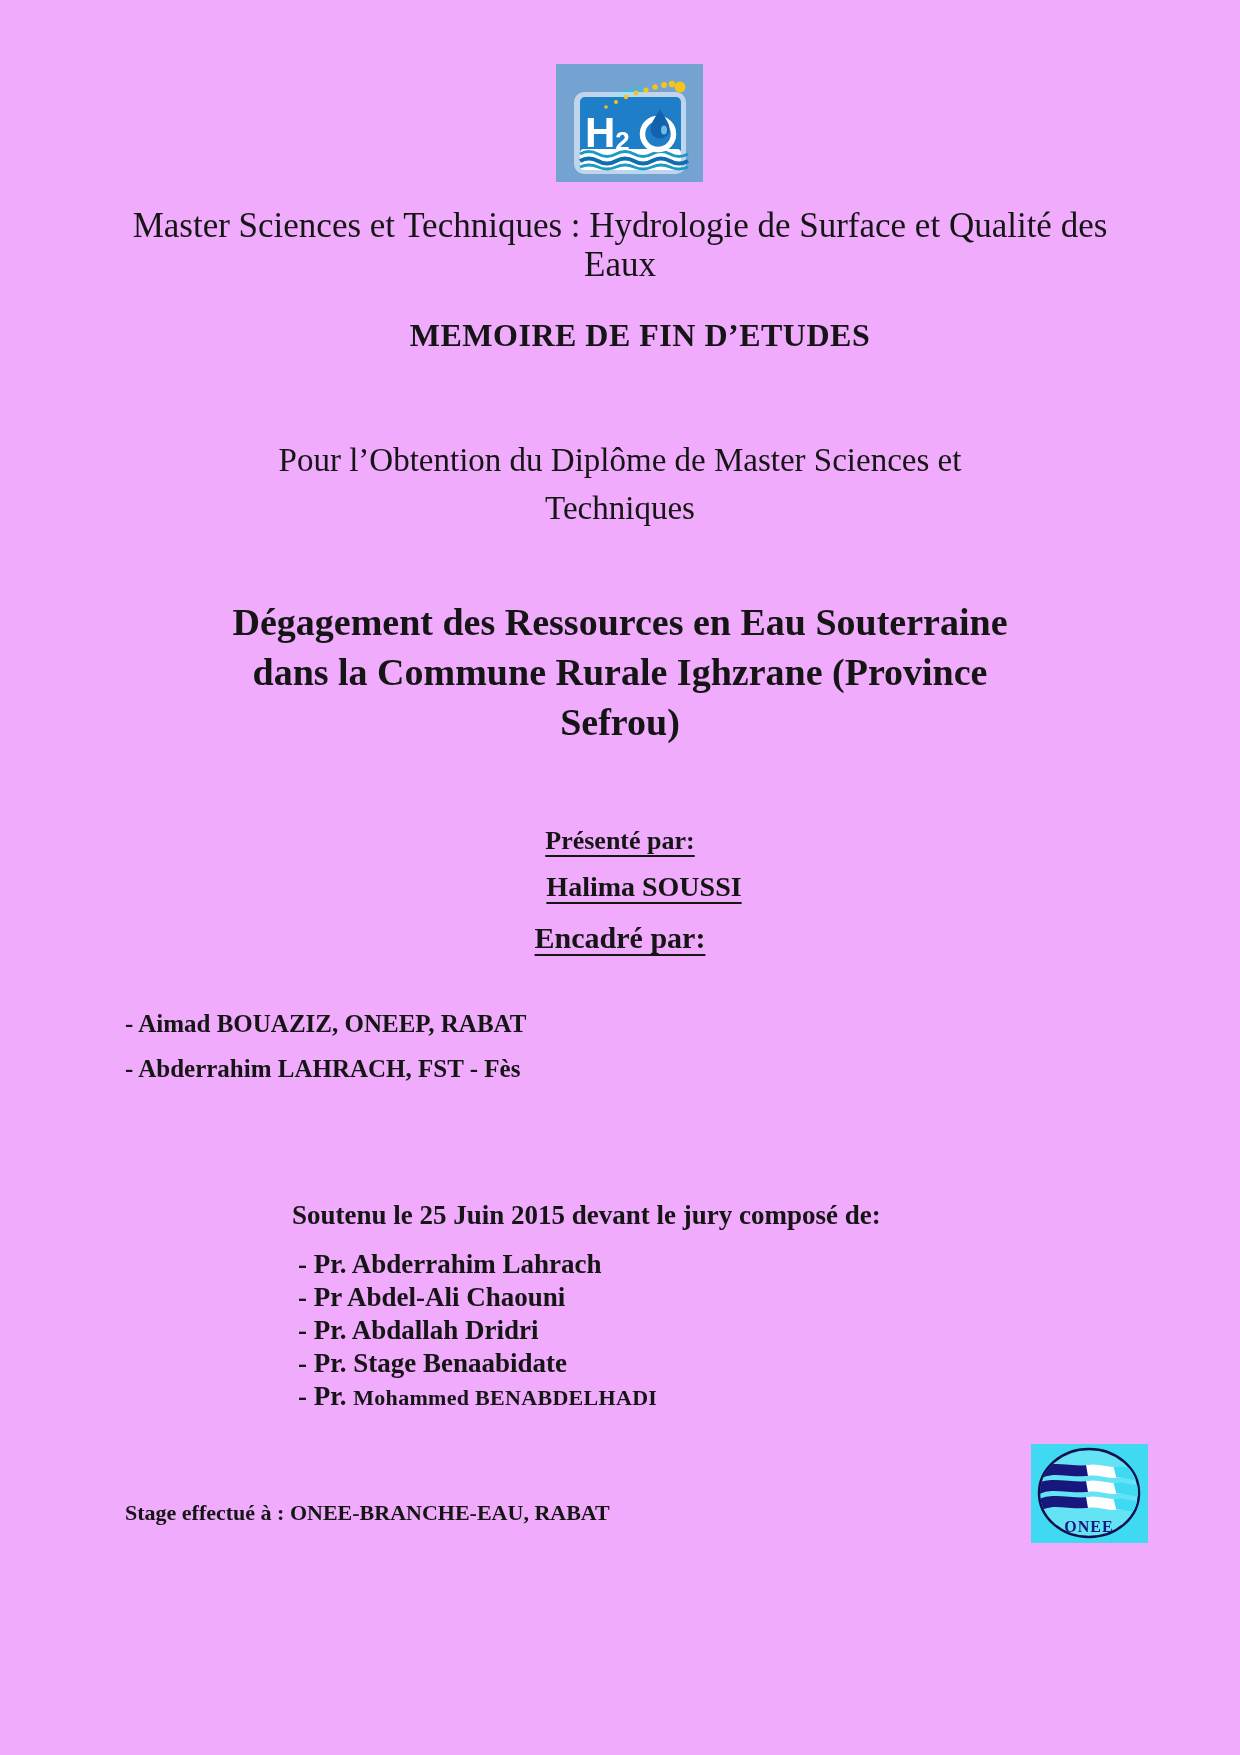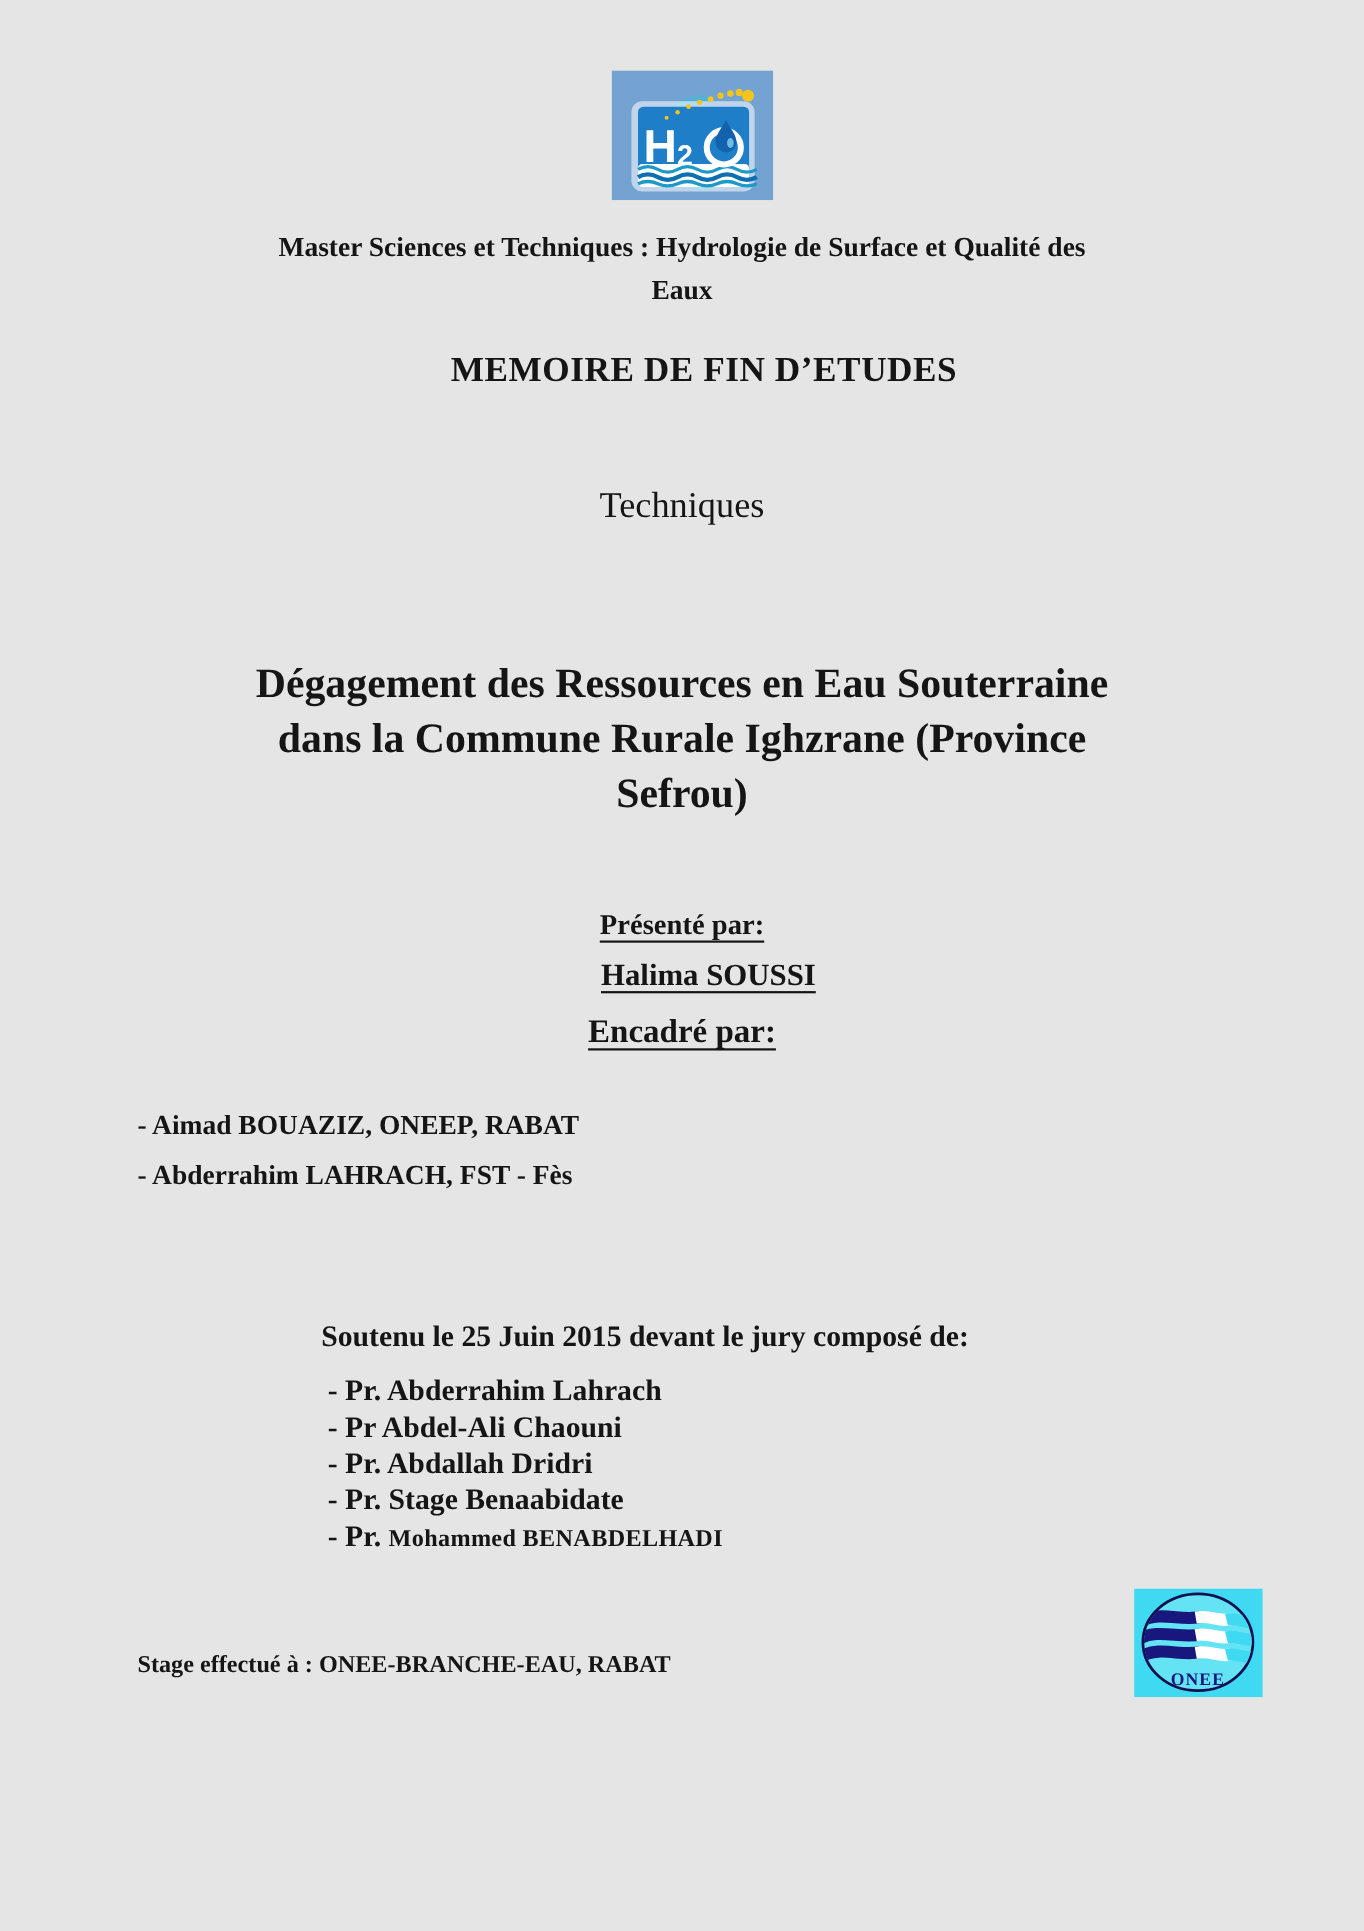--- a/index.html
+++ b/index.html
@@ -1,27 +1,27 @@
 <!DOCTYPE html>
 <html><head>
 <meta charset="utf-8">
 <style>
   html,body{margin:0;padding:0;background:#fff;}
   .page{
     position:relative;
     width:1240px;height:1755px;
-    background:#e5e5e5;
+    background:#f0abfc;
     font-family:"Liberation Serif", serif;
     color:#151515;
     overflow:hidden;
   }
   .abs{position:absolute;}
   .ctr{left:0;right:0;text-align:center;}
 
-  .program{top:206px;font-size:25px;font-weight:bold;line-height:39px;}
+  .program{top:206px;font-size:35px;font-weight:normal;line-height:39px;}
   .memoire{top:317px;font-size:32px;font-weight:bold;letter-spacing:.5px;padding-left:40px;}
   .purpose{top:436px;font-size:33px;font-weight:normal;line-height:48px;}
   .thesis-title{top:597px;font-size:38px;font-weight:bold;line-height:50px;}
 
   .pres-label{top:826px;font-size:26px;font-weight:bold;}
   .author{top:871px;font-size:28px;font-weight:bold;margin-left:48px;}
   .encadre{top:921px;font-size:30px;font-weight:bold;font-family:Liberation Serif, serif;}
   .und{text-decoration:underline;text-decoration-thickness:2px;text-underline-offset:6px;}
 
   .supervisors{left:125px;top:1010px;font-size:25px;font-weight:bold;}
@@ -84,20 +84,21 @@
   </div>
 
   <div class="abs ctr program">
     <div>Master Sciences et Techniques : Hydrologie de Surface et Qualité des</div>
     <div>Eaux</div>
   </div>
 
   <div class="abs ctr memoire">MEMOIRE DE FIN D’ETUDES</div>
 
   <div class="abs ctr purpose">
+    <div>Pour l’Obtention du Diplôme de Master Sciences et</div>
     <div>Techniques</div>
   </div>
 
   <div class="abs ctr thesis-title">
     <div>Dégagement des Ressources en Eau Souterraine</div>
     <div>dans la Commune Rurale Ighzrane (Province</div>
     <div>Sefrou)</div>
   </div>
 
   <div class="abs ctr pres-label"><span class="und">Présenté par:</span></div>

